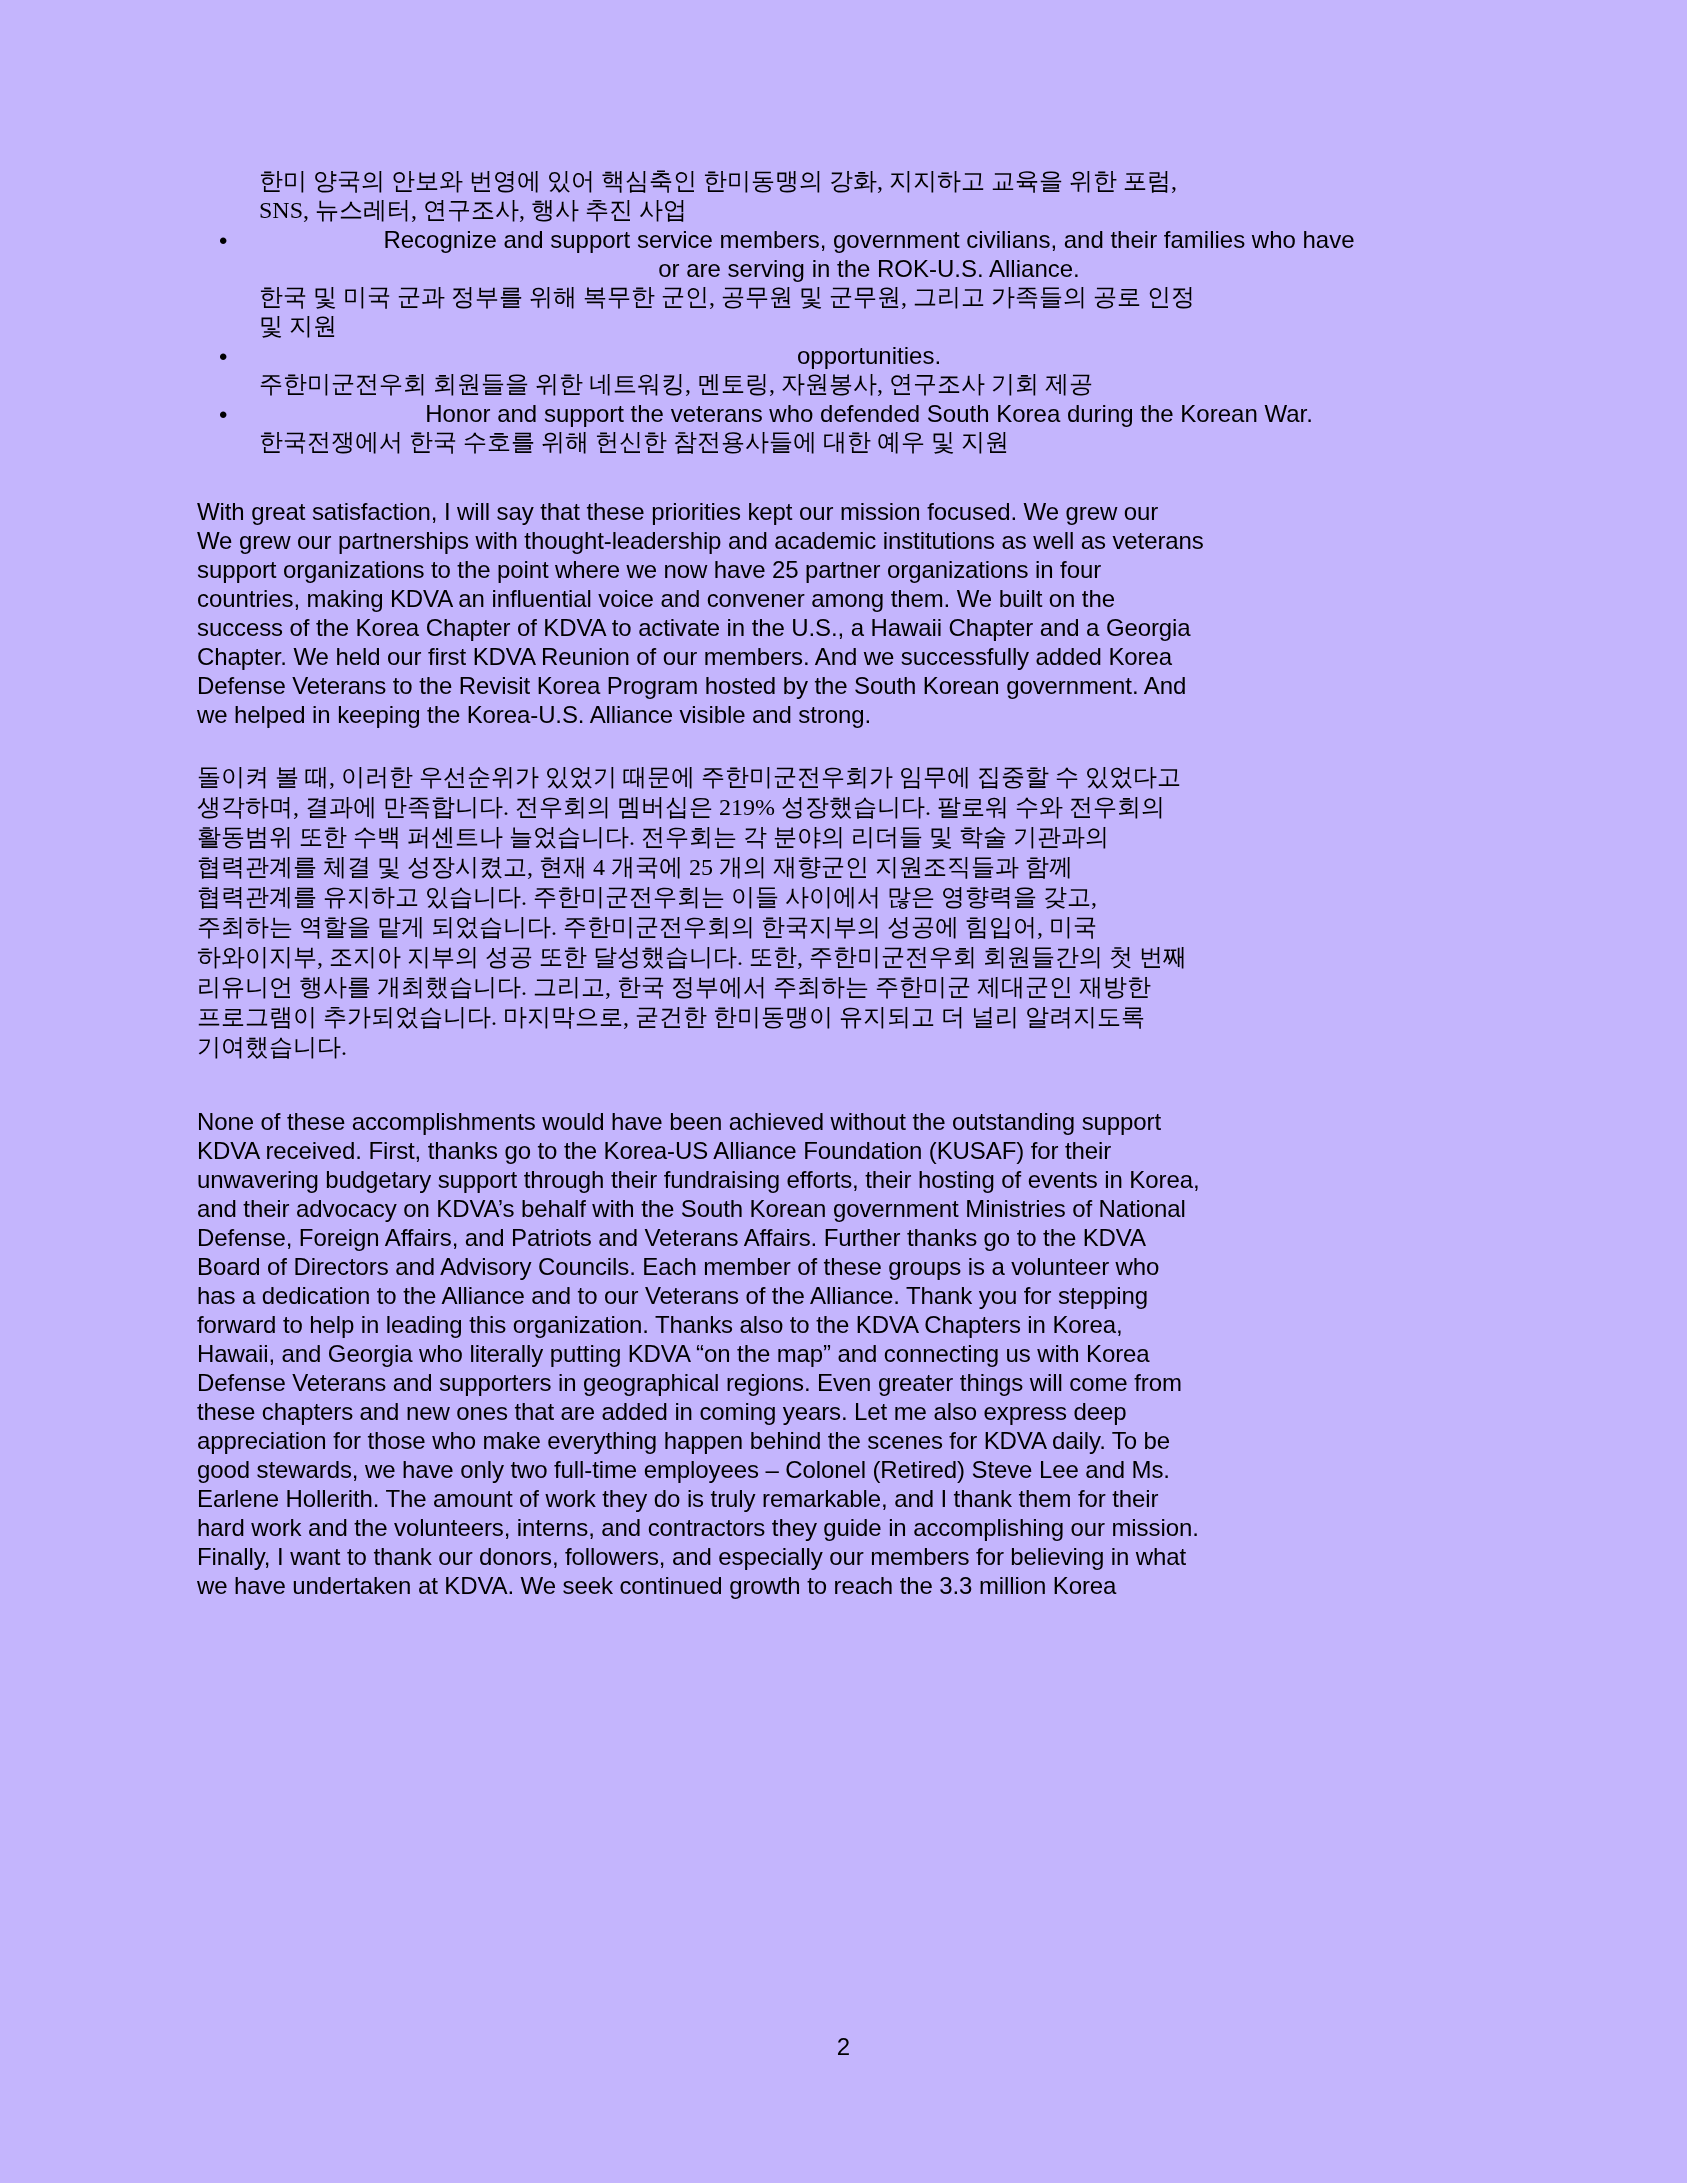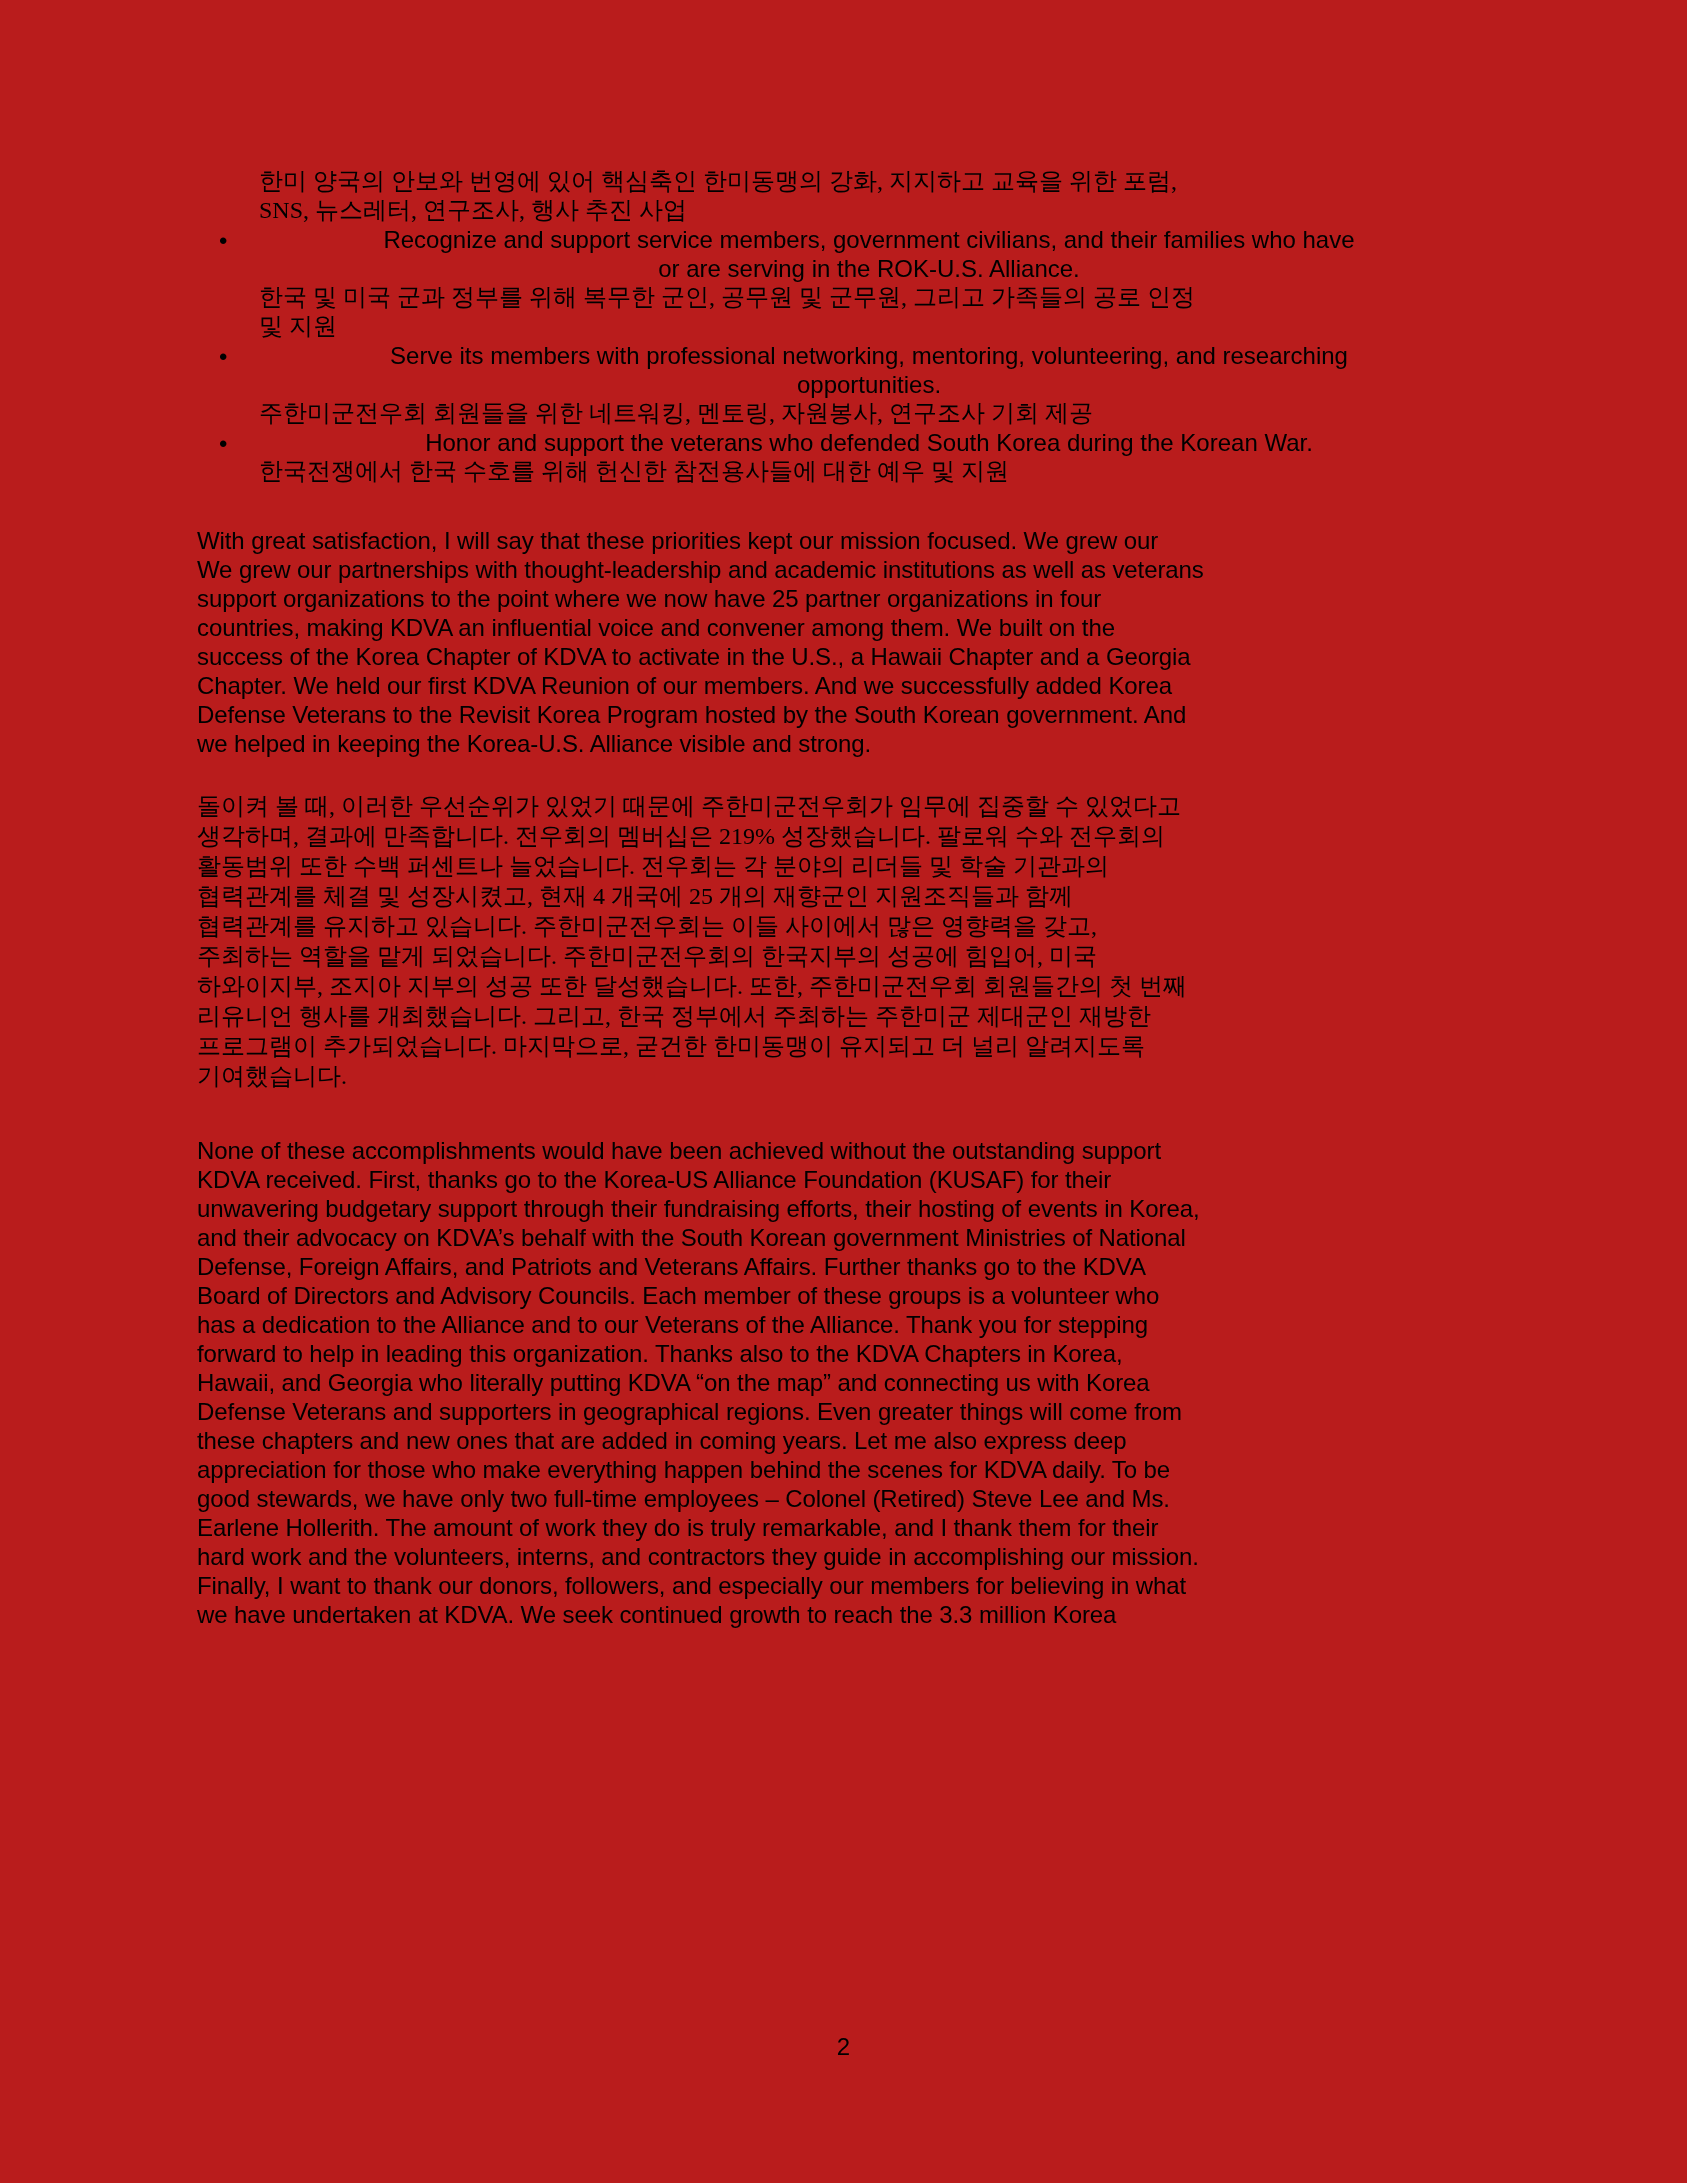--- a/index.html
+++ b/index.html
@@ -16,21 +16,21 @@
     color: #000000;
     -webkit-font-smoothing: antialiased;
   }
 
   .page {
     position: absolute;
     left: 0;
     top: 0;
     width: 1687px;
     height: 2183px;
-    background: #b91c1c;
+    background: #c4b5fd;
     box-sizing: border-box;
     text-decoration: underline;
   }
 
   
   .content {
     position: absolute;
     left: 189px;
     top: 167px;
     width: 1290px;
@@ -141,21 +141,20 @@
       <li>
         <span class="bullet-mark">•</span>
         <div class="li-en">Recognize and support service members, government civilians, and their families who have</div>
         <div class="li-en">or are serving in the ROK-U.S. Alliance.</div>
         <div class="li-ko">한국 및 미국 군과 정부를 위해 복무한 군인, 공무원 및 군무원, 그리고 가족들의 공로 인정</div>
         <div class="li-ko">및 지원</div>
       </li>
 
       <li>
         <span class="bullet-mark">•</span>
-        <div class="li-en">Serve its members with professional networking, mentoring, volunteering, and researching</div>
         <div class="li-en">opportunities.</div>
         <div class="li-ko">주한미군전우회 회원들을 위한 네트워킹, 멘토링, 자원봉사, 연구조사 기회 제공</div>
       </li>
 
       <li>
         <span class="bullet-mark">•</span>
         <div class="li-en">Honor and support the veterans who defended South Korea during the Korean War.</div>
         <div class="li-ko">한국전쟁에서 한국 수호를 위해 헌신한 참전용사들에 대한 예우 및 지원</div>
       </li>
 

